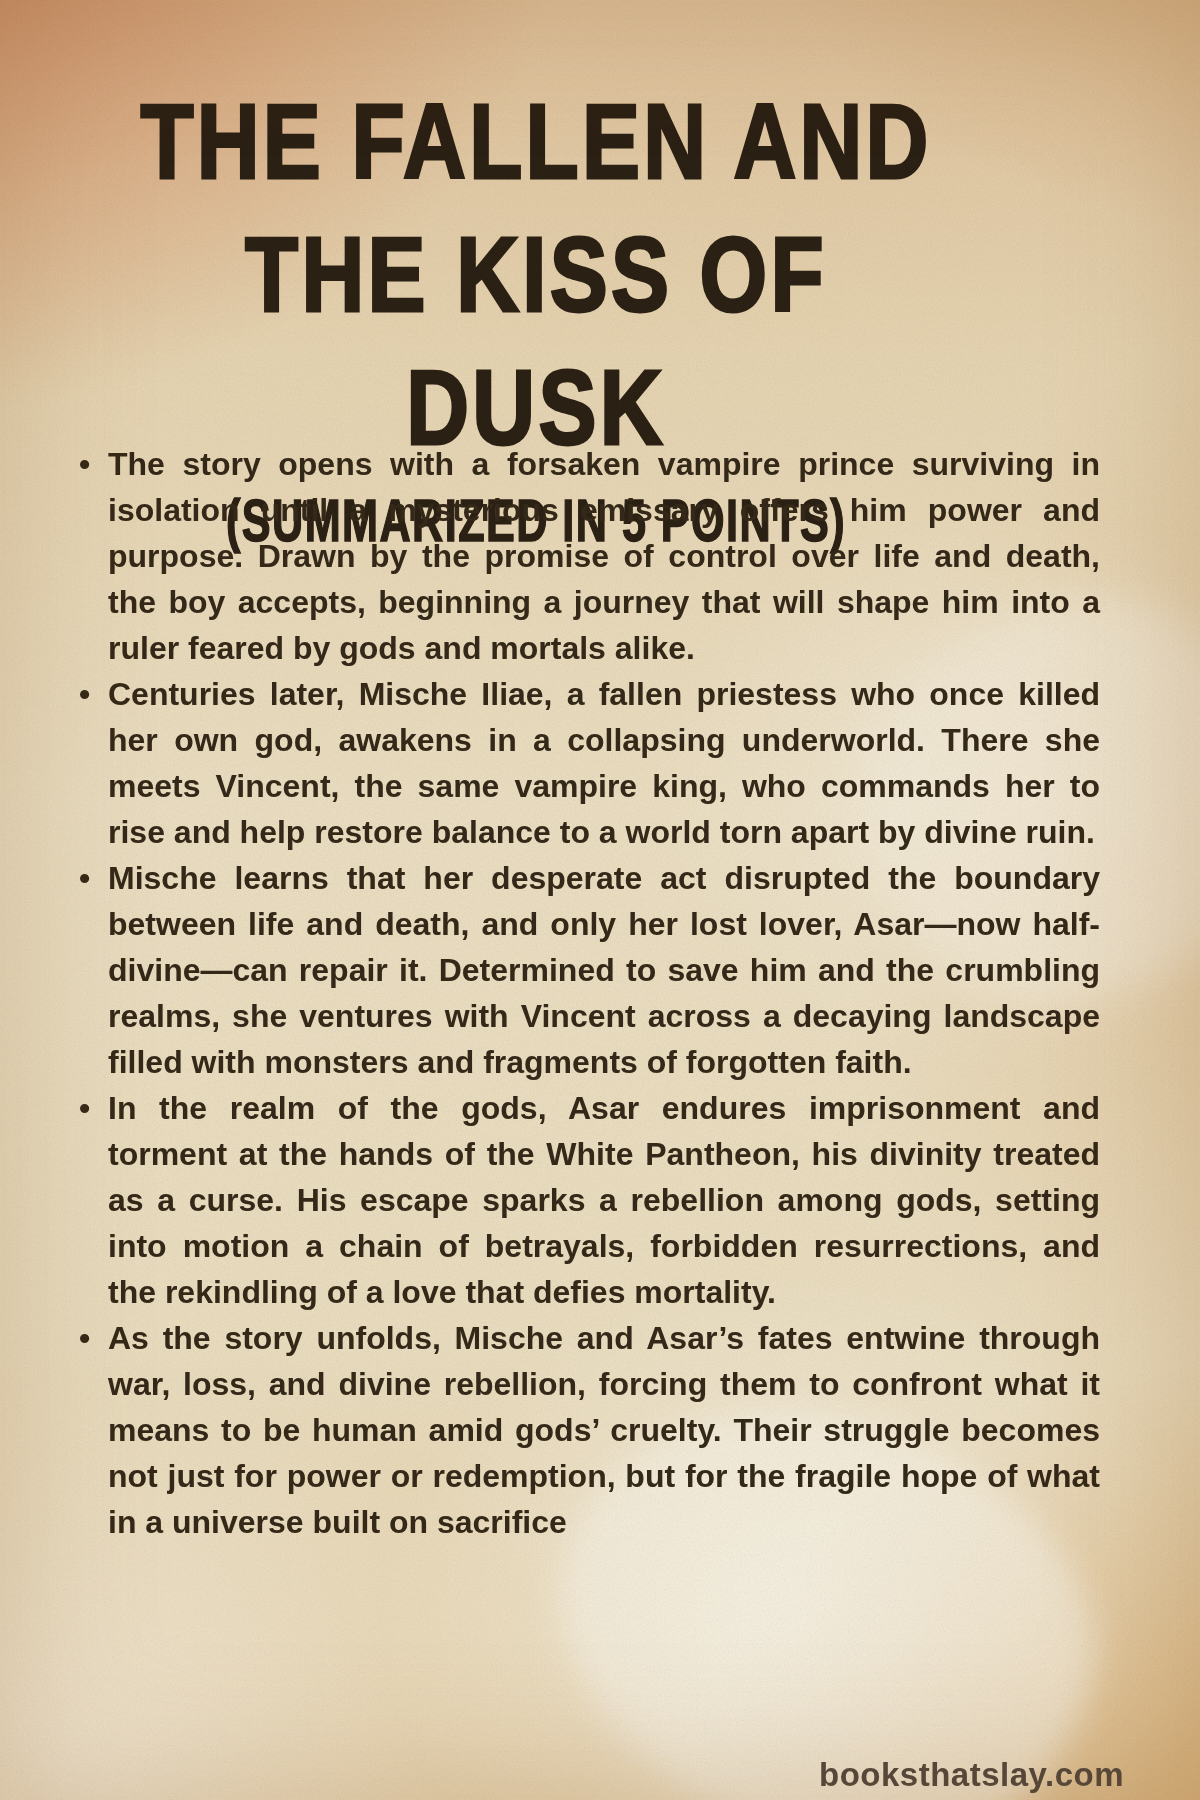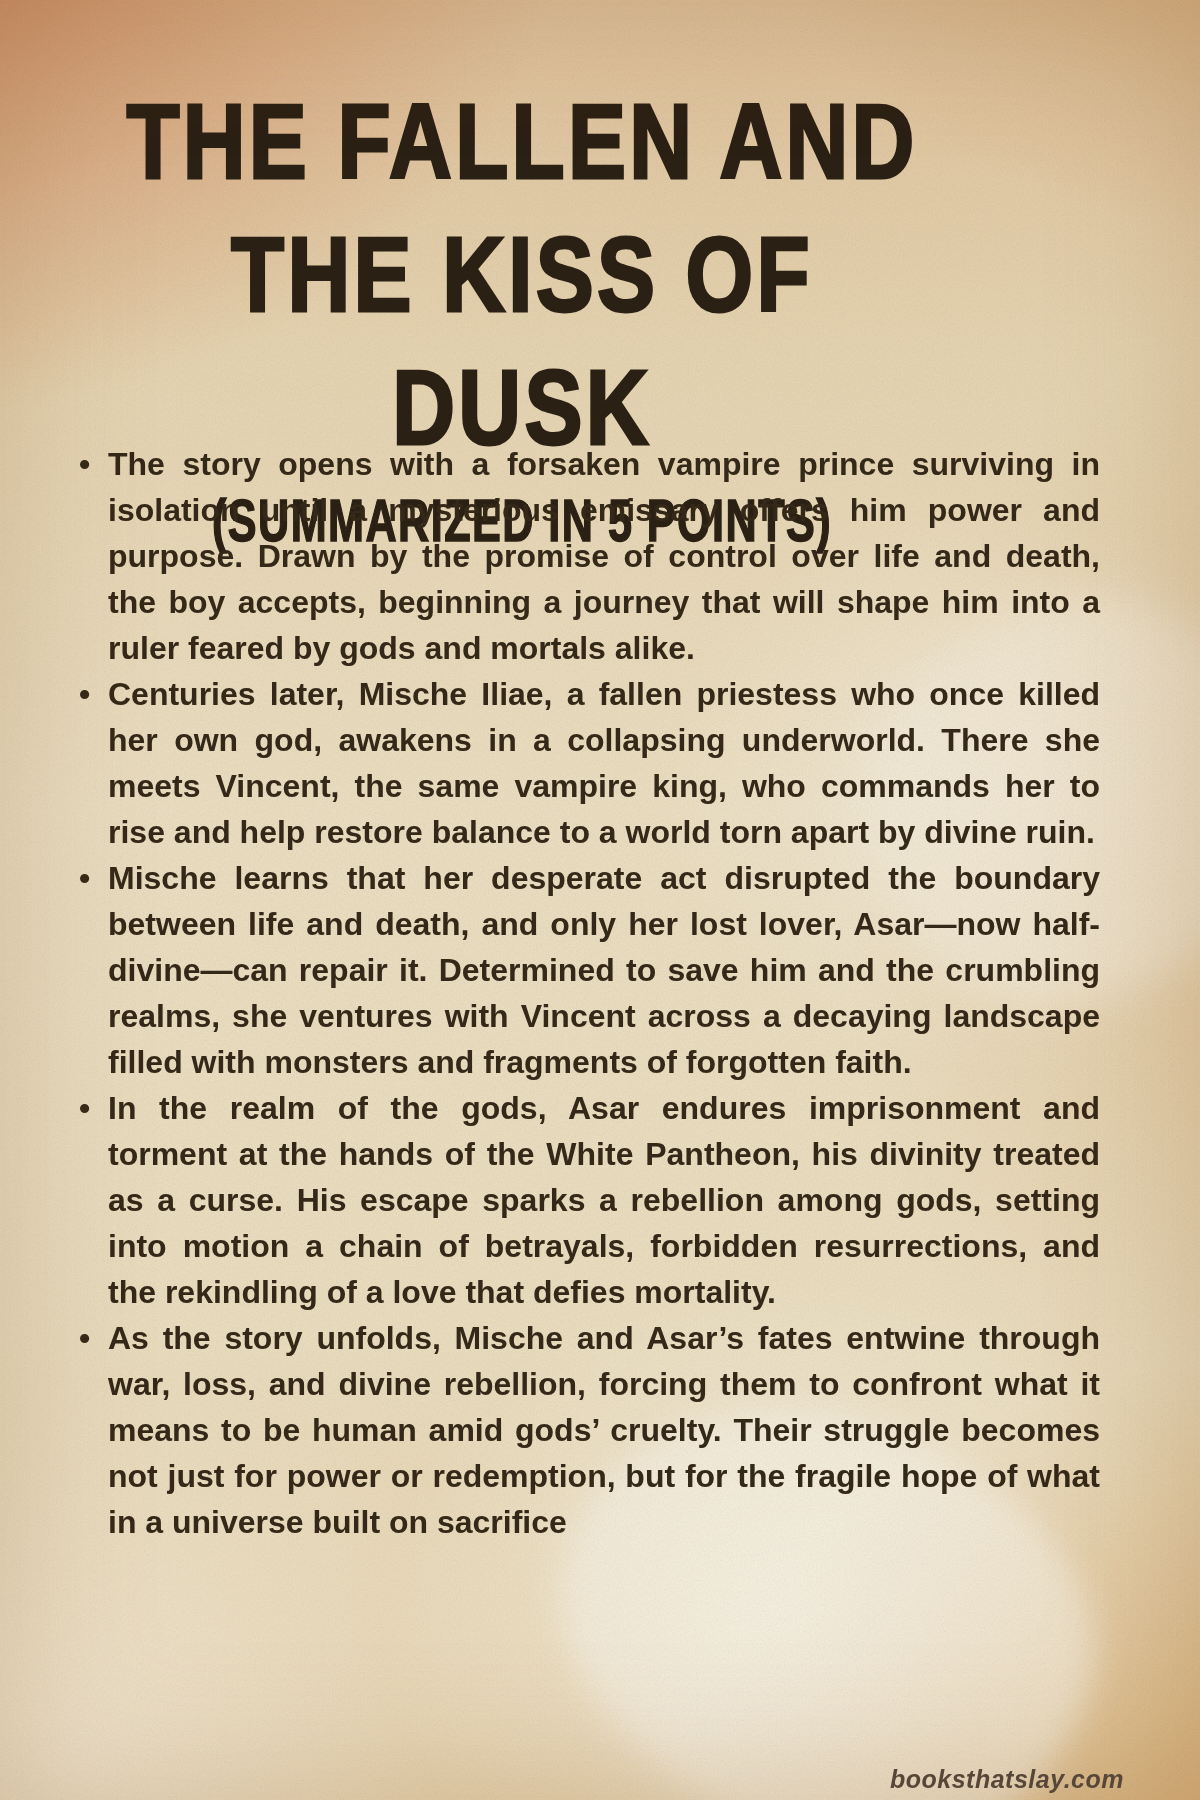--- a/index.html
+++ b/index.html
@@ -44,21 +44,21 @@
   .patch.p2{
     left:860px;top:600px;width:430px;height:400px;
     background:rgba(245,239,223,0.50);
     border-radius:55% 45% 60% 40% / 45% 55% 45% 55%;
     transform:rotate(-14deg);filter:blur(20px);
   }
   .grain{
     position:absolute;inset:0;width:1200px;height:1800px;
     mix-blend-mode:multiply;pointer-events:none;
   }
-  header{position:absolute;top:0;left:4px;width:1036px;}
+  header{position:absolute;top:0;left:18px;width:1036px;}
   h1{
     margin:75px 0 0 0;
     font-size:106px;line-height:133px;
     font-weight:700;letter-spacing:4px;
     color:var(--title-text);
     -webkit-text-stroke:3px var(--title-text);
     text-align:center;
   }
   .title-line{display:block;transform:scaleX(0.82);transform-origin:50% 50%;}
   .subtitle{
@@ -78,23 +78,22 @@
     font-weight:700;color:var(--body-text);
     text-align:justify;
   }
   ul.points li{position:relative;margin:0;padding:0;}
   .dot{
     position:absolute;left:-29px;top:0;
     font-size:32px;line-height:46px;color:var(--body-text);
   }
   .watermark{
     position:absolute;right:76px;bottom:6px;
-    font-size:25px;font-weight:700;letter-spacing:0.5px;
+    font-size:33px;font-weight:700;letter-spacing:0.5px;
     color:var(--watermark-text);
-    font-style:italic;
   }
 </style>
 </head>
 <body>
 
 <div class="poster">
 
   <div class="patch p1"></div>
   <div class="patch p2"></div>
 

